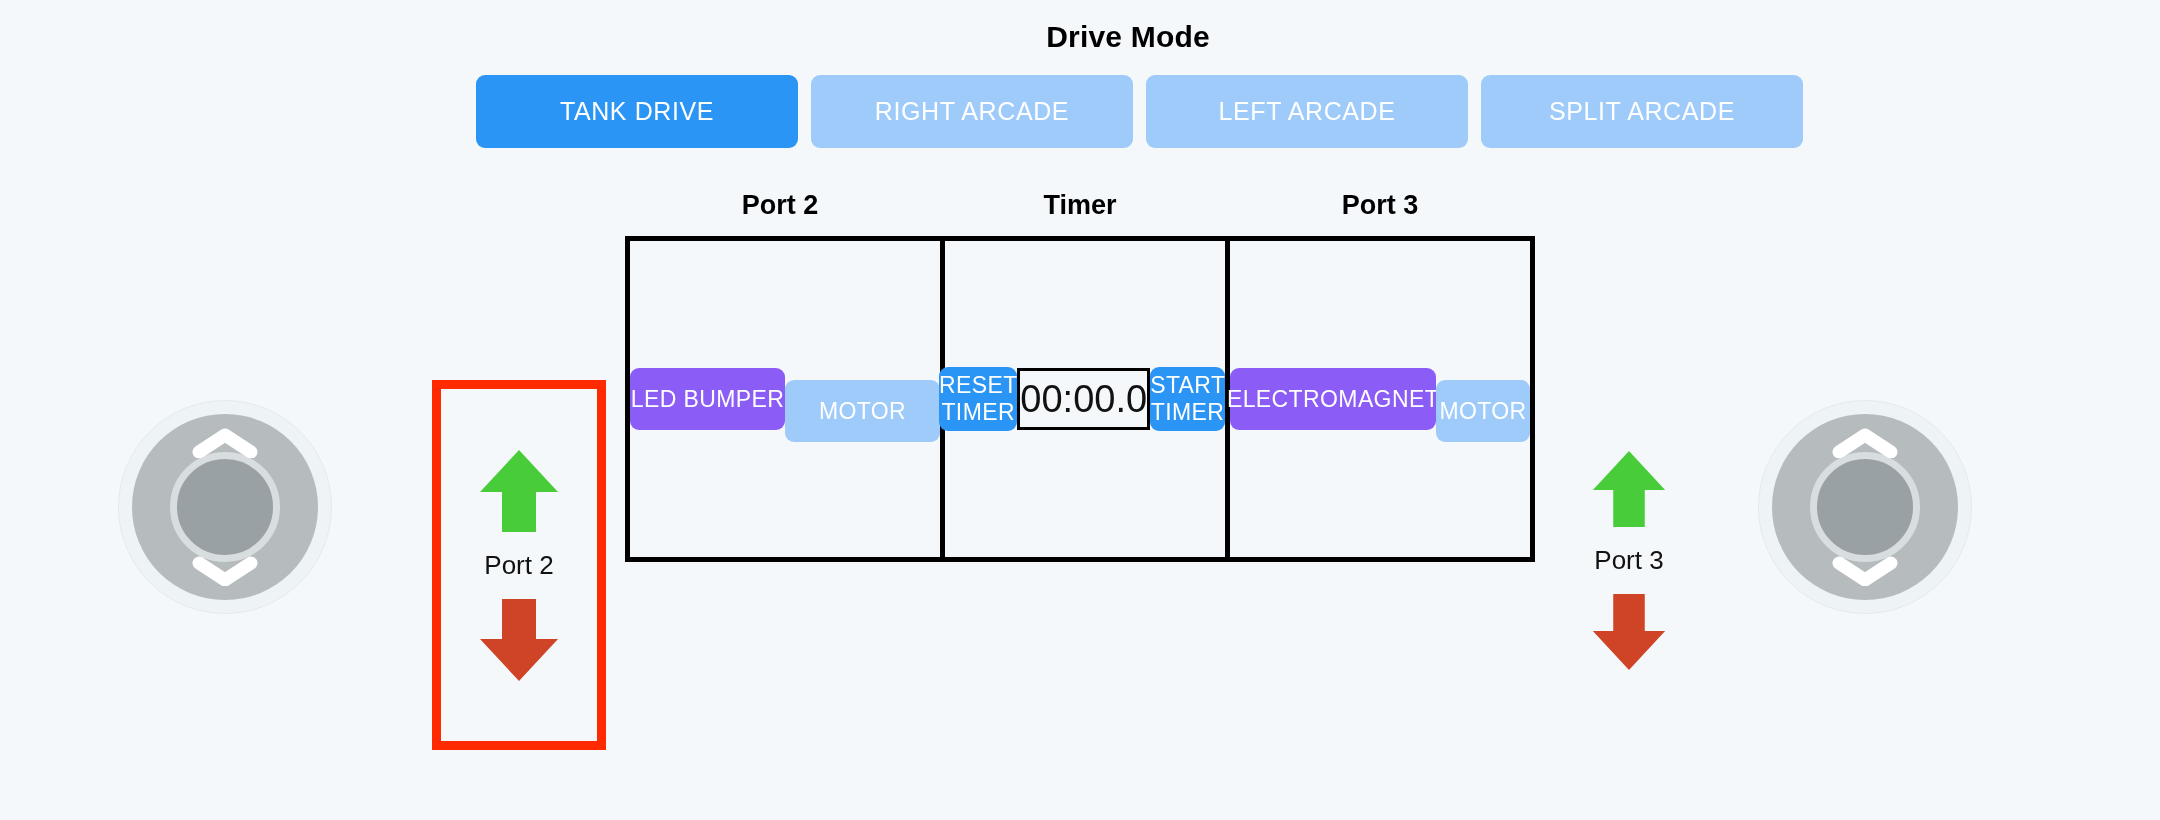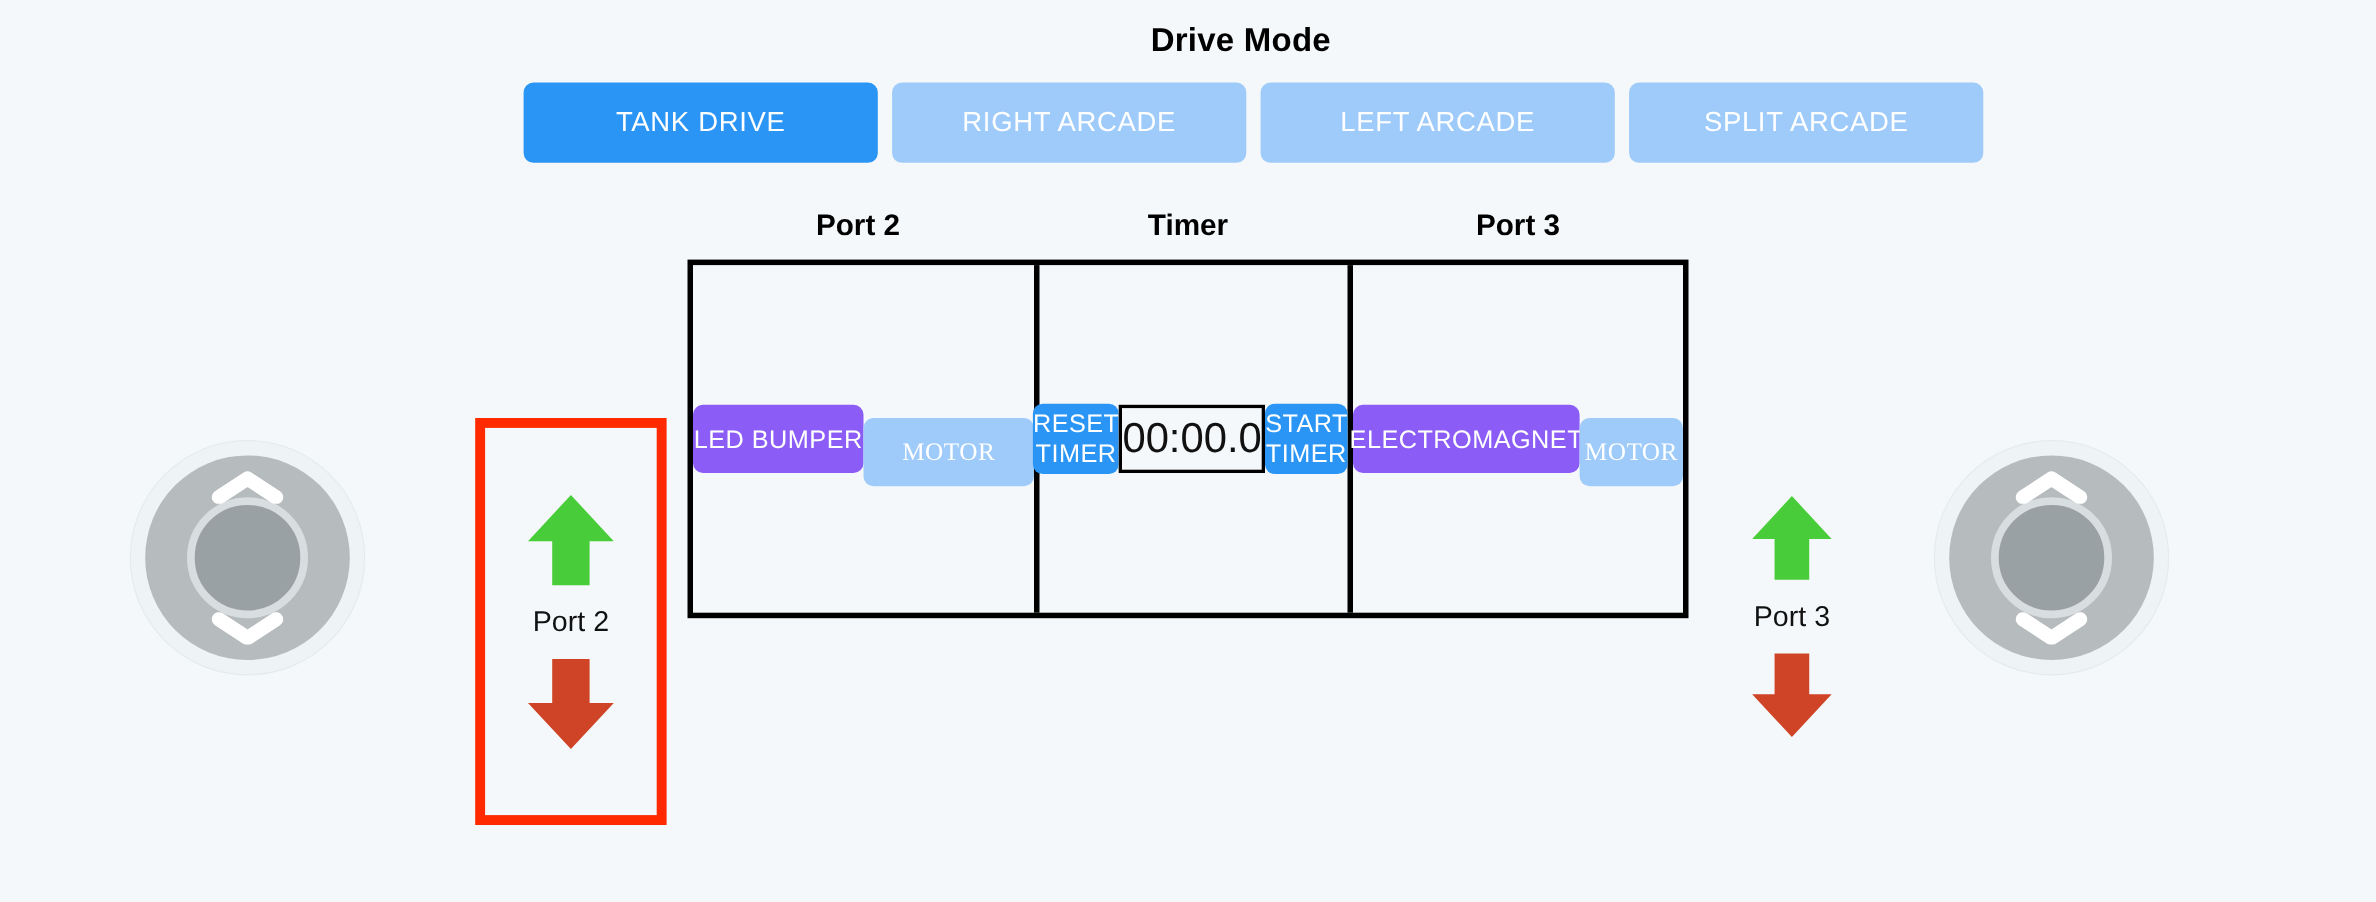--- a/index.html
+++ b/index.html
@@ -105,21 +105,21 @@
     font-family: "Liberation Sans", sans-serif;
     letter-spacing: 0.4px;
     display: flex;
     align-items: center;
     justify-content: center;
     cursor: pointer;
     padding: 0;
     background: #8b5cf6;
   }
   .panel-btn.secondary { background: #9ecbfa; }
-  .panel-btn + .panel-btn { margin-top: 24px; font-family: Liberation Serif, serif; }
+  .panel-btn + .panel-btn { margin-top: 24px; }
 
   .timer-btn {
     width: 258px;
     height: 64px;
     border: none;
     border-radius: 9px;
     background: #2b95f5;
     color: #ffffff;
     font-size: 23px;
     font-family: "Liberation Sans", sans-serif;

